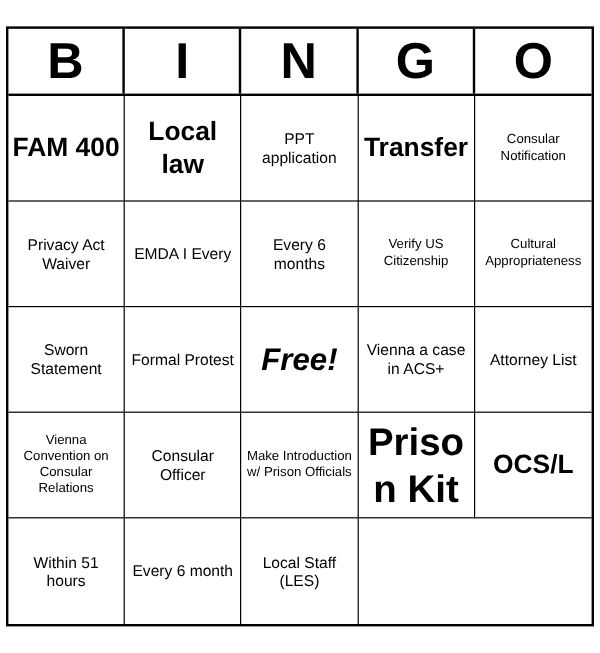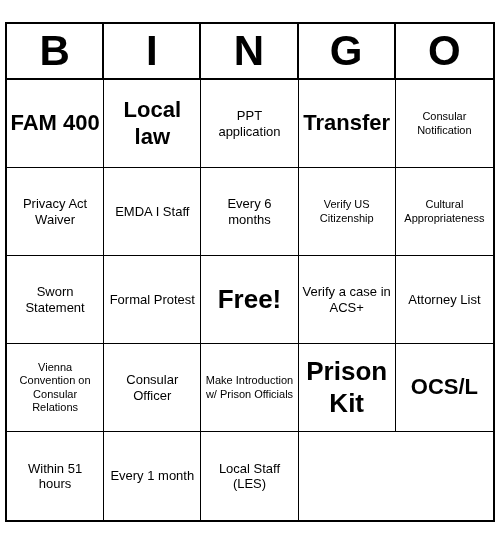--- a/index.html
+++ b/index.html
@@ -69,27 +69,28 @@
     .bingo-cell:nth-child(n+21) {
       border-bottom: none;
     }
 
     .bingo-cell.large-text {
       font-size: 22px;
       font-weight: bold;
     }
 
     .bingo-cell.xlarge-text {
-      font-size: 26px;
+      font-size: 32px;
       font-weight: bold;
     }
 
     .bingo-cell.free {
       font-size: 26px;
       font-weight: bold;
+      font-style: italic;
     }
 
     .bingo-cell.small-text {
       font-size: 11px;
     }
   </style>
 </head>
 <body>
 
 <div class="bingo-card">
@@ -100,31 +101,31 @@
       <div class="bingo-header-cell">G</div>
       <div class="bingo-header-cell">O</div>
     </div>
   <div class="bingo-grid">
   <div class="bingo-cell large-text">FAM 400</div>
       <div class="bingo-cell large-text">Local law</div>
       <div class="bingo-cell">PPT application</div>
       <div class="bingo-cell large-text">Transfer</div>
       <div class="bingo-cell small-text">Consular Notification</div>
       <div class="bingo-cell">Privacy Act Waiver</div>
-      <div class="bingo-cell">EMDA I Staff</div>
+      <div class="bingo-cell">EMDA I Every</div>
       <div class="bingo-cell">Every 6 months</div>
       <div class="bingo-cell small-text">Verify US Citizenship</div>
       <div class="bingo-cell small-text">Cultural Appropriateness</div>
       <div class="bingo-cell">Sworn Statement</div>
       <div class="bingo-cell">Formal Protest</div>
       <div class="bingo-cell free">Free!</div>
-      <div class="bingo-cell">Verify a case in ACS+</div>
+      <div class="bingo-cell">Vienna a case in ACS+</div>
       <div class="bingo-cell">Attorney List</div>
       <div class="bingo-cell small-text">Vienna Convention on Consular Relations</div>
       <div class="bingo-cell">Consular Officer</div>
       <div class="bingo-cell small-text">Make Introduction w/ Prison Officials</div>
       <div class="bingo-cell xlarge-text">Prison Kit</div>
       <div class="bingo-cell large-text">OCS/L</div>
       <div class="bingo-cell">Within 51 hours</div>
-      <div class="bingo-cell">Every 1 month</div>
+      <div class="bingo-cell">Every 6 month</div>
       <div class="bingo-cell">Local Staff (LES)</div>
     </div>
 </div>
 
 </body></html>

